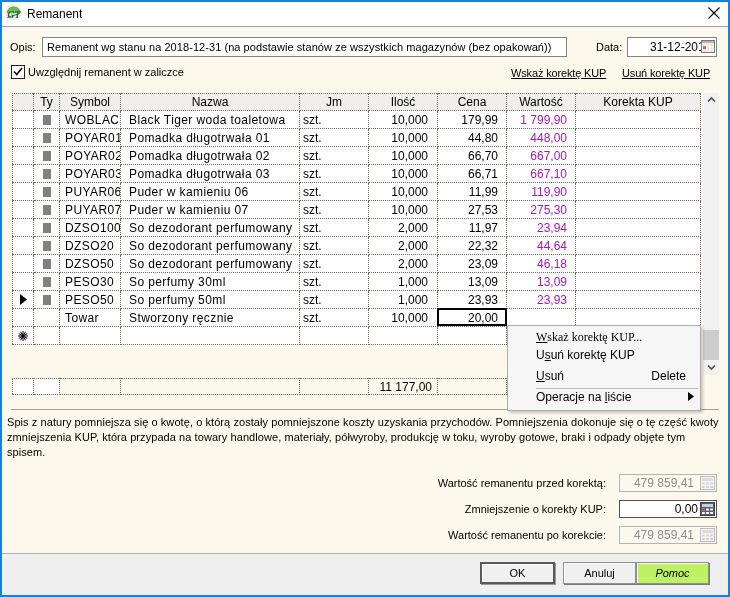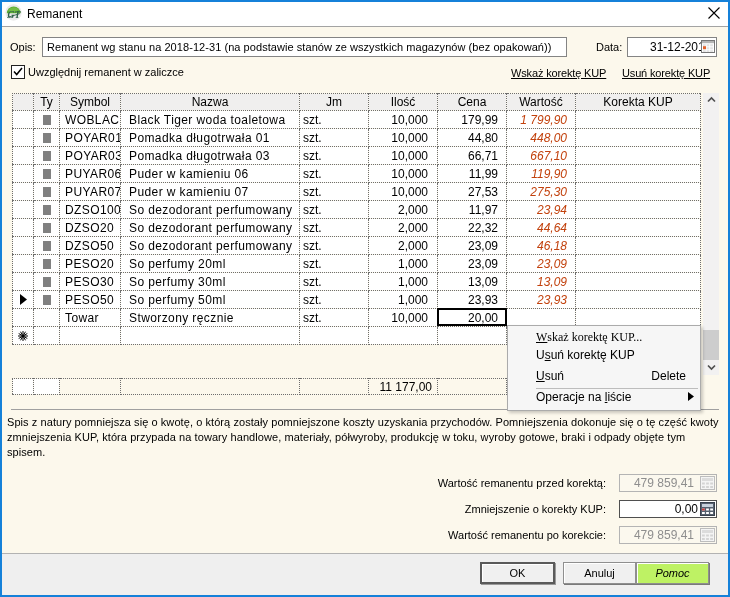--- a/index.html
+++ b/index.html
@@ -6,21 +6,21 @@
   body{width:730px;height:597px;position:relative;overflow:hidden;
        font-family:"Liberation Sans",sans-serif;font-size:11px;color:#000;background:#fff;}
   .abs{position:absolute;}
   .vc{display:flex;align-items:center;}
   .tbl{position:absolute;border-collapse:collapse;table-layout:fixed;}
   .tbl td{border-right:1px dotted #6e6e6e;border-bottom:1px dotted #6e6e6e;
           padding:0;font-size:12px;white-space:nowrap;overflow:hidden;height:17px;background:#fff;}
   .tbl .hd td{background:#f0efee;text-align:center;height:16px;}
   .tbl td.num{text-align:right;padding-right:8px;margin-left:18px;}
   .tbl td.pr9{padding-right:9px;}
-  .gray{color:#c2410c;font-style:italic;}
+  .gray{color:#a21caf;}
   .tbl td.lft{padding-left:5px;}
   .tbl td.jm{padding-left:3px;}
   .tbl td.nz{padding-left:8px;}
   .ls{letter-spacing:0.4px;}
   .c{text-align:center;}
   .sq{display:inline-block;width:8px;height:10px;background:#808080;vertical-align:middle;}
 </style>
 </head>
 <body>
 
@@ -121,20 +121,31 @@
         <td class="nz ls">Pomadka długotrwała 01</td>
         <td class="jm">szt.</td>
         <td class="num pr9">10,000</td>
         <td class="num">44,80</td>
         <td class="num gray">448,00</td>
         <td></td>
       </tr>
   <tr>
         <td class="c"></td>
         <td class="c"><span class="sq"></span></td>
+        <td class="lft ls">POYAR02</td>
+        <td class="nz ls">Pomadka długotrwała 02</td>
+        <td class="jm">szt.</td>
+        <td class="num pr9">10,000</td>
+        <td class="num">66,70</td>
+        <td class="num gray">667,00</td>
+        <td></td>
+      </tr>
+  <tr>
+        <td class="c"></td>
+        <td class="c"><span class="sq"></span></td>
         <td class="lft ls">POYAR03</td>
         <td class="nz ls">Pomadka długotrwała 03</td>
         <td class="jm">szt.</td>
         <td class="num pr9">10,000</td>
         <td class="num">66,71</td>
         <td class="num gray">667,10</td>
         <td></td>
       </tr>
   <tr>
         <td class="c"></td>
@@ -182,31 +193,20 @@
       </tr>
   <tr>
         <td class="c"></td>
         <td class="c"><span class="sq"></span></td>
         <td class="lft ls">DZSO50</td>
         <td class="nz ls">So dezodorant perfumowany</td>
         <td class="jm">szt.</td>
         <td class="num pr9">2,000</td>
         <td class="num">23,09</td>
         <td class="num gray">46,18</td>
-        <td></td>
-      </tr>
-  <tr>
-        <td class="c"></td>
-        <td class="c"><span class="sq"></span></td>
-        <td class="lft ls">PESO20</td>
-        <td class="nz ls">So perfumy 20ml</td>
-        <td class="jm">szt.</td>
-        <td class="num pr9">1,000</td>
-        <td class="num">23,09</td>
-        <td class="num gray">23,09</td>
         <td></td>
       </tr>
   <tr>
         <td class="c"></td>
         <td class="c"><span class="sq"></span></td>
         <td class="lft ls">PESO30</td>
         <td class="nz ls">So perfumy 30ml</td>
         <td class="jm">szt.</td>
         <td class="num pr9">1,000</td>
         <td class="num">13,09</td>

